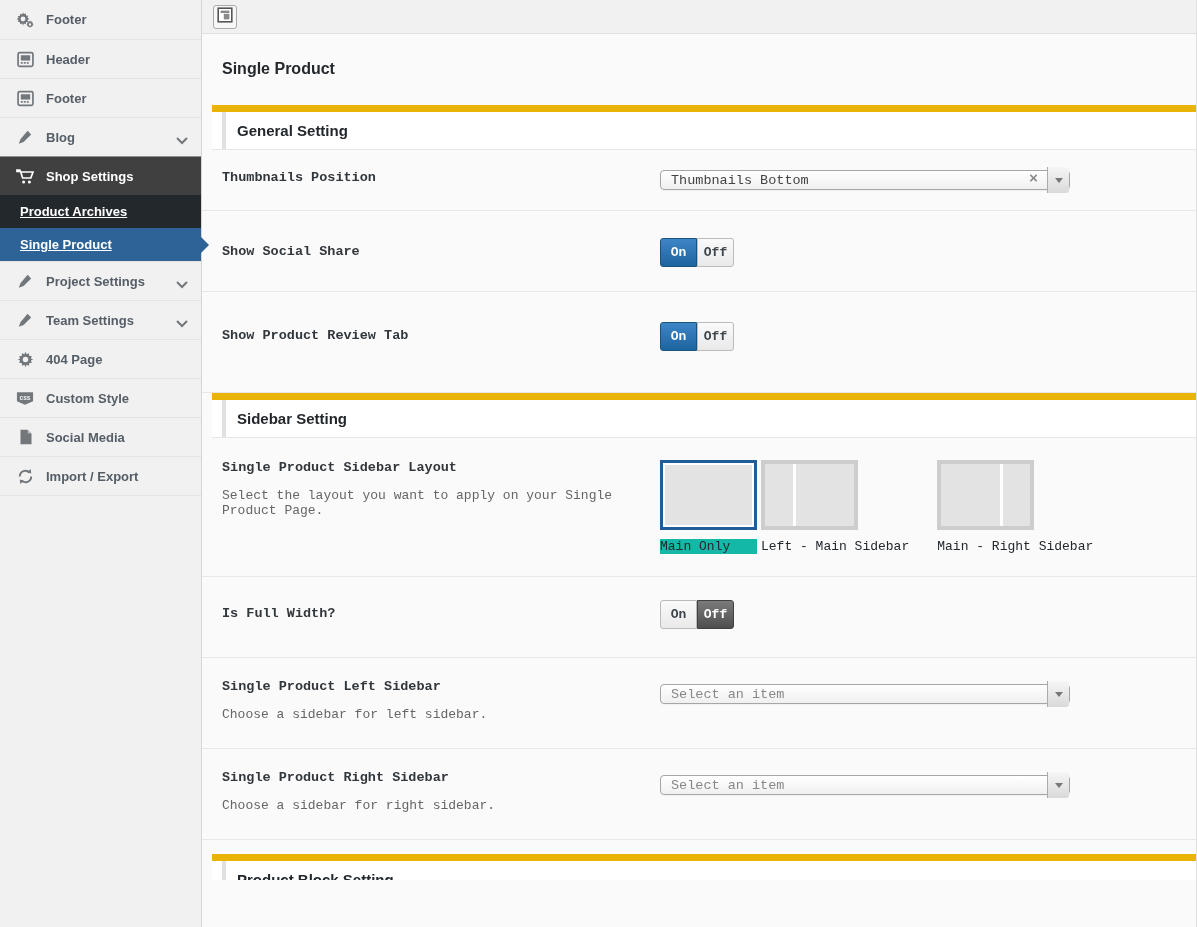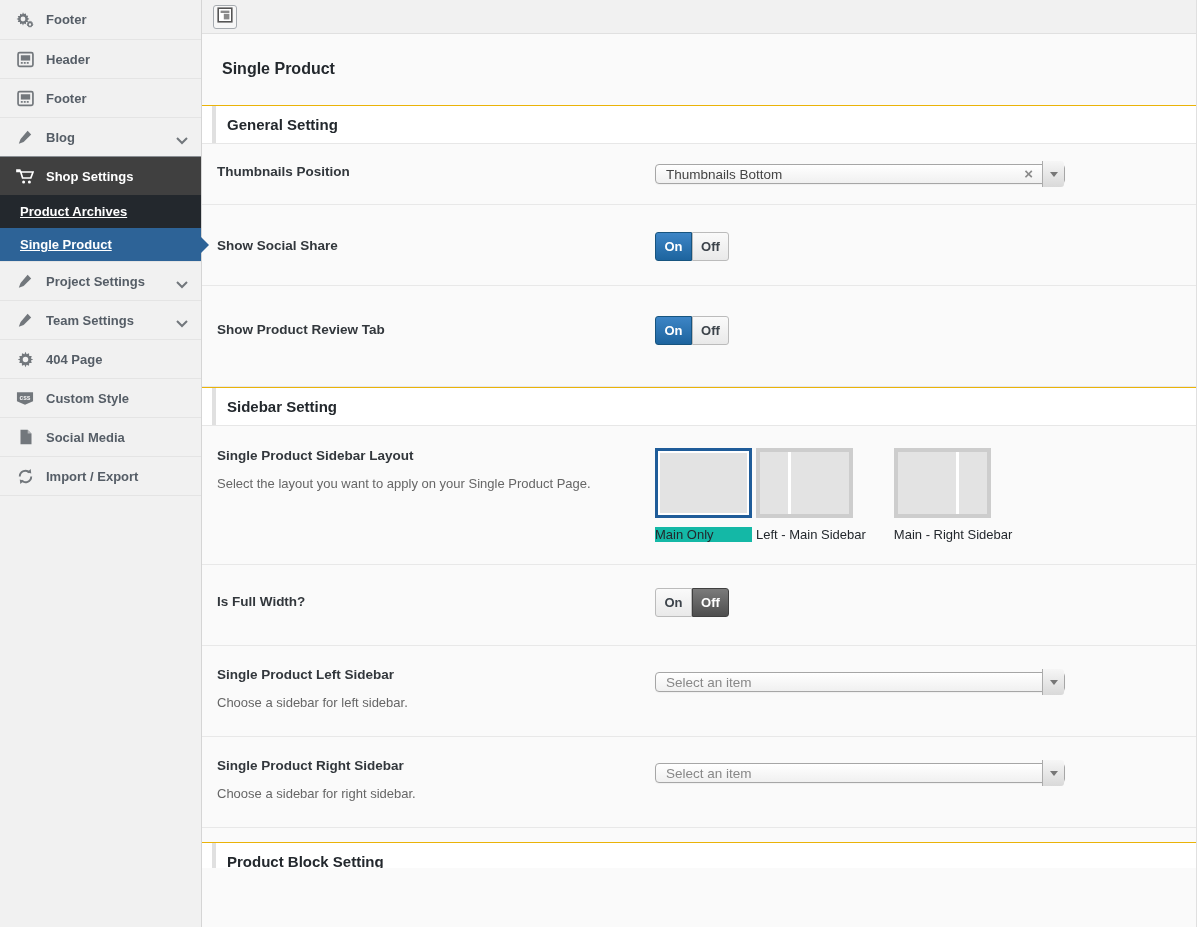--- a/index.html
+++ b/index.html
@@ -25,24 +25,24 @@
   .s-filler { flex:1; border-top:1px solid #e4e4e4; }
 
   
   .main { flex:1; display:flex; flex-direction:column; background:#fafafa; border-right:1px solid #e0e0e0; }
   .topbar { height:34px; background:#f1f1f1; border-bottom:1px solid #e0e0e0; display:flex; align-items:center; padding-left:11px; }
   .panel-btn { width:24px; height:24px; background:#f7f7f7; border:1px solid #a6abb0; border-radius:3px; display:flex; align-items:center; justify-content:center; cursor:pointer; }
 
   .content { flex:1; overflow:hidden; }
   .page-title { height:71px; padding:26px 0 0 20px; font-size:16px; font-weight:bold; color:#23282d; }
 
-  .band { background:#fff; border-top:1px solid #eab308; border-bottom:1px solid #e7e7e7; padding-left:10px; }
+  .band { background:#fff; border-top:7px solid #eab308; border-bottom:1px solid #e7e7e7; padding-left:10px;margin-left:10px; }
   .band h3 { border-left:4px solid #e0e0e0; padding:10px 0 10px 11px; font-size:15px; font-weight:bold; color:#23282d; }
 
-  .frow { display:flex; background:#fafafa; border-bottom:1px solid #e8e8e8; padding-left:15px; }
+  .frow { display:flex; background:#fafafa; border-bottom:1px solid #e8e8e8; padding-left:20px;font-family:Liberation Mono, monospace; }
   .fl { width:438px; min-width:438px; padding-right:20px; }
   .fl .lab { font-size:13.5px; font-weight:bold; color:#32373c; }
   .fl .desc { font-size:13px; color:#666; margin-top:13px; }
   .fc { flex:1; }
 
   
   .sel2 { display:flex; width:410px; height:20px; border:1px solid #a6a6a6; border-radius:4px;
           background:linear-gradient(#ffffff,#f0f0f0); align-items:center; cursor:pointer;
           box-shadow:0 1px 1px rgba(0,0,0,.04); }
   .sel2 .val { flex:1; font-size:13.5px; color:#444; padding-left:10px; white-space:nowrap; overflow:hidden; }

